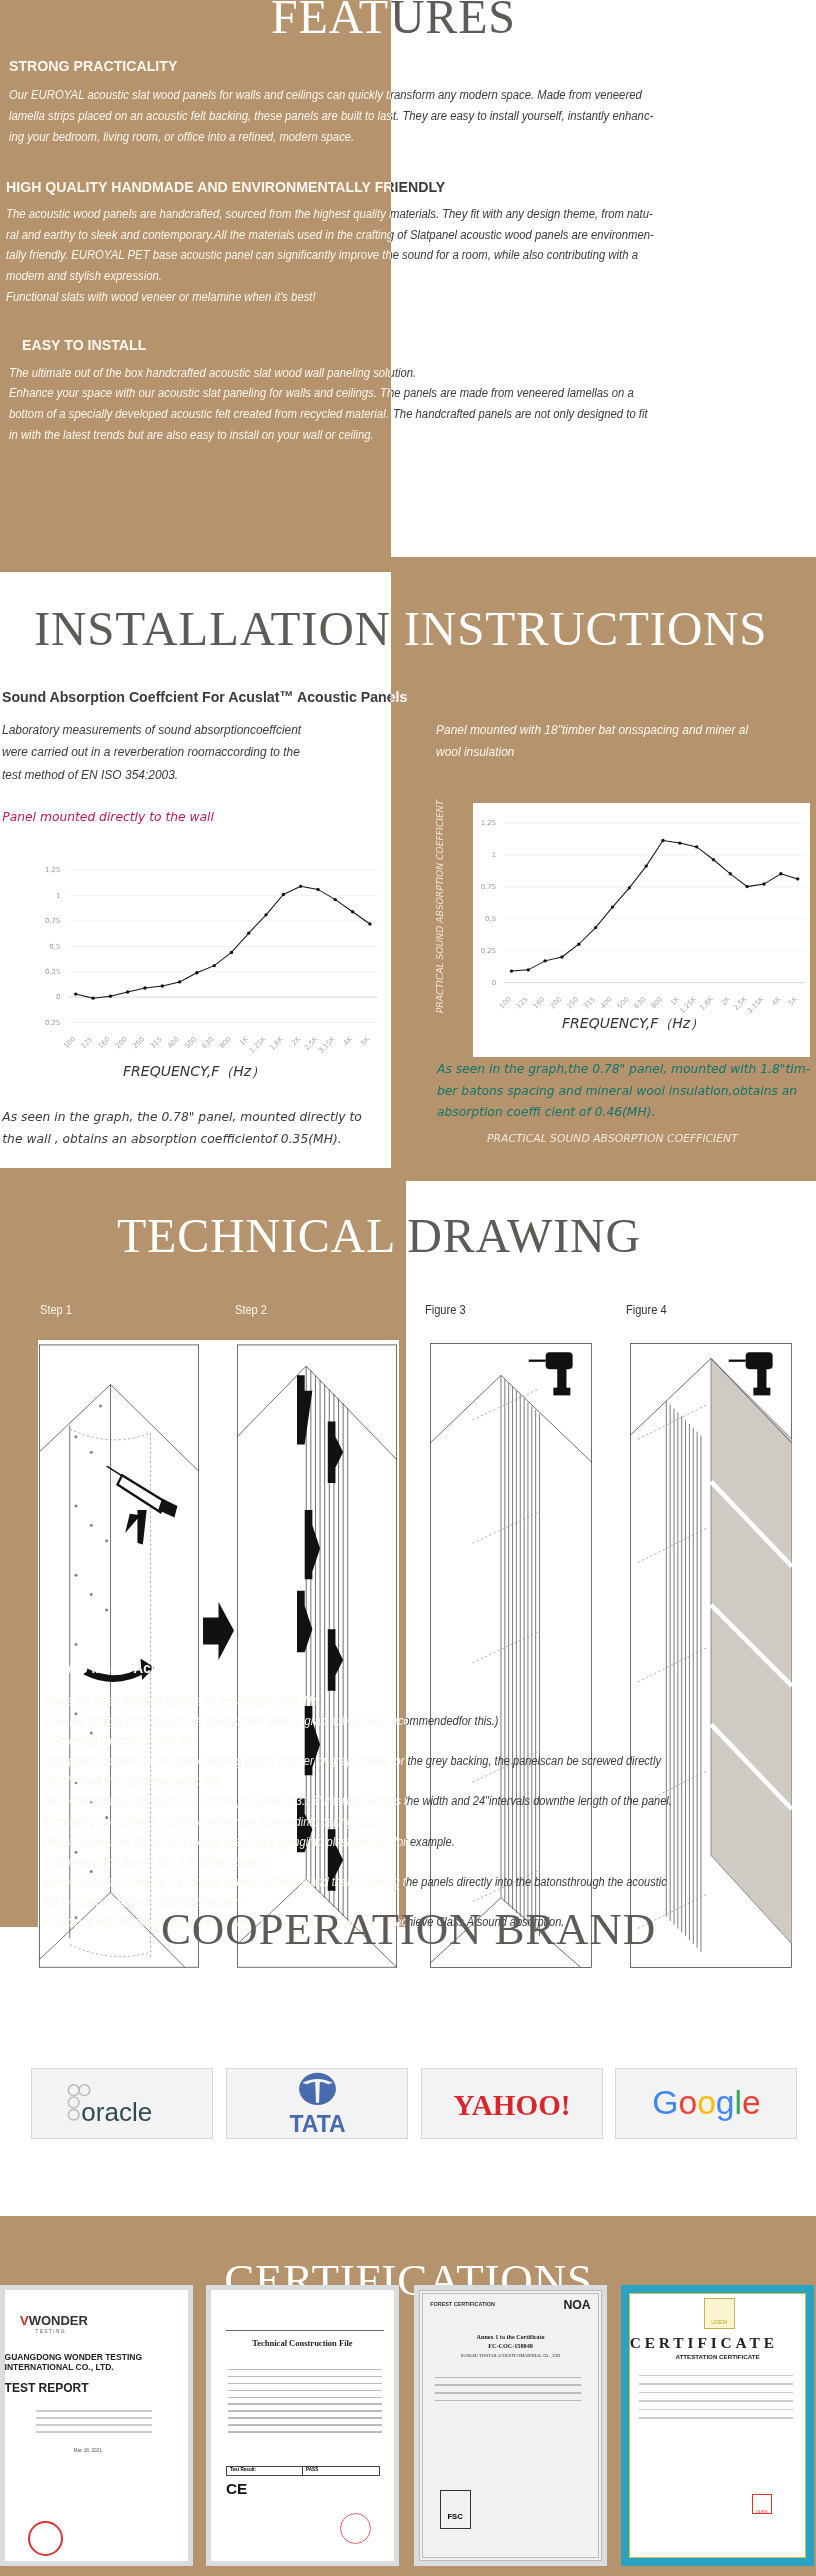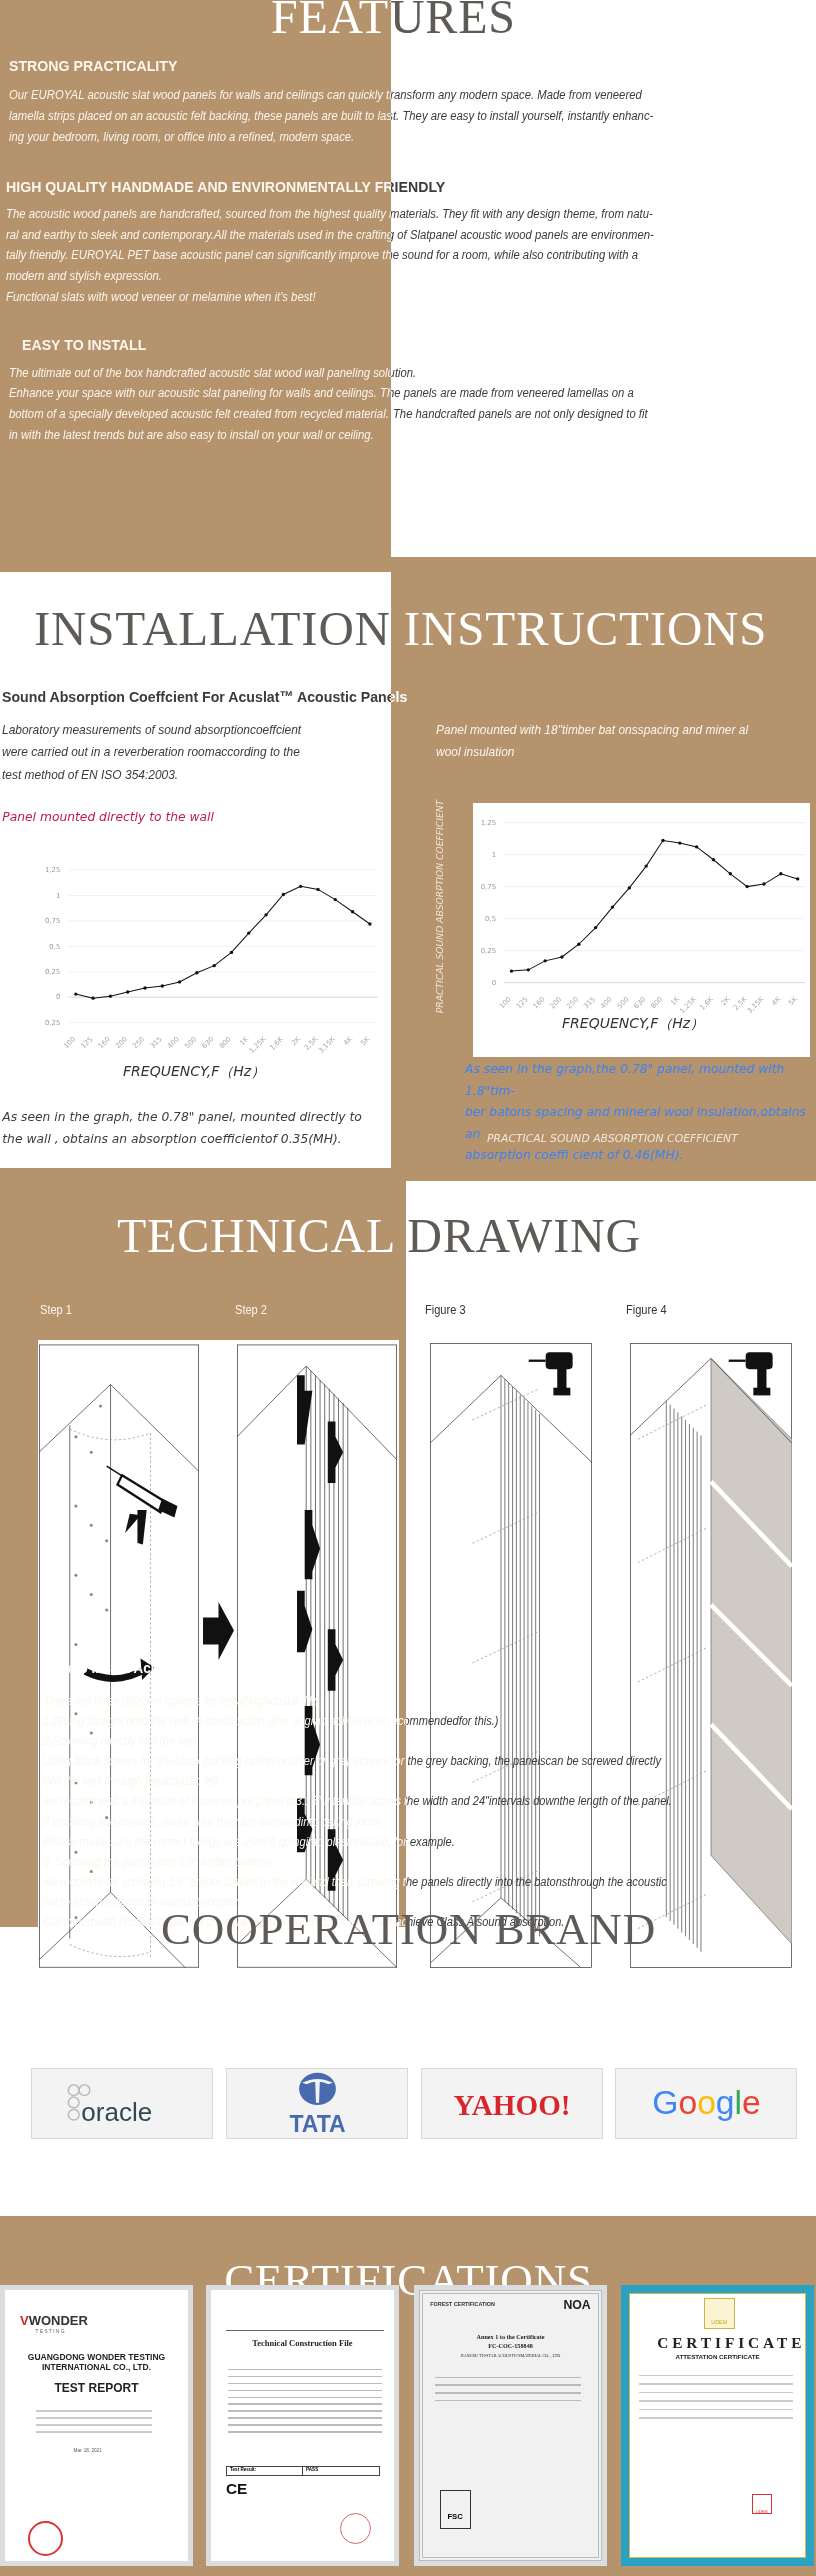--- a/index.html
+++ b/index.html
@@ -245,21 +245,21 @@
     <text x="356.3529411764706" y="255" font-size="9" fill="#aaa" text-anchor="end" transform="rotate(-45 356.3529411764706 255)">2,5K</text>
     <circle cx="378.2352941176471" cy="104.872" r="2.2" fill="#111"></circle>
     <text x="378.2352941176471" y="255" font-size="9" fill="#aaa" text-anchor="end" transform="rotate(-45 378.2352941176471 255)">3,15K</text>
     <circle cx="400.11764705882354" cy="91.56" r="2.2" fill="#111"></circle>
     <text x="400.11764705882354" y="255" font-size="9" fill="#aaa" text-anchor="end" transform="rotate(-45 400.11764705882354 255)">4K</text>
     <circle cx="422" cy="98.216" r="2.2" fill="#111"></circle>
     <text x="422" y="255" font-size="9" fill="#aaa" text-anchor="end" transform="rotate(-45 422 255)">5K</text>
   </svg>
 <div class="abs" style="left:562px;top:1015px;font-size:14px;font-style:italic;color:#333;font-family:'DejaVu Sans',sans-serif;">FREQUENCY,F（Hz）</div>
 
-<div class="abs" style="left:437px;top:1059px;color:#3b82f6;font-style:italic;font-size:12.3px;line-height:21.6px;font-family:'DejaVu Sans',sans-serif;margin-left:28px;">
+<div class="abs" style="left:437px;top:1059px;color:#0f766e;font-style:italic;font-size:12.3px;line-height:21.6px;font-family:'DejaVu Sans',sans-serif;">
   <div>As seen in the graph,the 0.78" panel, mounted with 1.8"tim-</div>
   <div>ber batons spacing and mineral wool insulation,obtains an</div>
   <div>absorption coeffi cient of 0.46(MH).</div>
 </div>
 <div class="abs" style="left:487px;top:1132px;color:#f2e8da;font-style:italic;font-size:10.8px;font-family:'DejaVu Sans',sans-serif;">PRACTICAL SOUND ABSORPTION COEFFICIENT</div>
 
 <div class="abs brown" style="left:0;top:1181px;width:406px;height:746px;"></div>
 <div class="abs brown" style="left:0;top:1168px;width:391px;height:15.4px;"></div>
 
 <div class="clipwrap" style="left:0;top:1202px;width:406px;height:69px;">
@@ -515,21 +515,21 @@
     <text x="85" y="46" font-size="44" text-anchor="middle" font-family="Liberation Sans, sans-serif">
       <tspan fill="#4285f4">G</tspan><tspan fill="#ea4335">o</tspan><tspan fill="#fbbc05">o</tspan><tspan fill="#4285f4">g</tspan><tspan fill="#34a853">l</tspan><tspan fill="#ea4335">e</tspan>
     </text>
   </svg>
 </div>
 
 <div class="abs brown" style="left:0;top:2216px;width:817px;height:360px;"></div>
 <div class="abs serif-title" style="left:0;width:817px;text-align:center;top:2254px;font-size:45px;color:#fff;">CERTIFICATIONS</div>
 
 <div class="cert" style="left:0;top:2285px;">
-  <div class="cert-inner" style="text-align:center;">
+  <div class="cert-inner" style="text-align:left;">
     <div style="position:absolute;left:15.4px;top:23px;font-weight:bold;font-size:13px;color:#333;"><span style="color:#c62828;">V</span><span>WONDER</span></div>
     <div style="position:absolute;left:31px;top:39px;font-size:4.6px;letter-spacing:1.5px;color:#555;">TESTING</div>
     <div style="position:absolute;left:0;width:100%;top:62px;font-weight:bold;font-size:8.5px;color:#222;">GUANGDONG WONDER TESTING</div>
     <div style="position:absolute;left:0;width:100%;top:72px;font-weight:bold;font-size:8.5px;color:#222;">INTERNATIONAL CO., LTD.</div>
     <div style="position:absolute;left:0;width:100%;top:91px;font-weight:bold;font-size:12px;color:#222;">TEST REPORT</div>
     <div style="position:absolute;left:31px;top:116px;width:116px;height:46px;">
       <div style="height:2.3px;background:#ccc;margin:4.6px 0;"></div>
         <div style="height:2.3px;background:#ccc;margin:4.6px 0;"></div>
       <div style="height:2.3px;background:#ccc;margin:4.6px 0;"></div>
         <div style="height:2.3px;background:#ccc;margin:4.6px 0;"></div>
@@ -577,21 +577,21 @@
       <div style="height:1.5px;background:#bbb;margin:6.2px 0;"></div>
         <div style="height:1.5px;background:#bbb;margin:6.2px 0;"></div>
     </div>
     <div style="position:absolute;left:17px;top:196px;width:31px;height:39px;border:0.8px solid #333;text-align:center;font-size:7.7px;font-weight:bold;padding-top:21.6px;">FSC</div>
   </div>
 </div>
 
 <div class="cert" style="left:621px;top:2285px;background:#2aa3c2;padding:7.7px;">
   <div class="cert-inner" style="border:1.5px solid #d4b84a;">
     <div style="position:absolute;left:74px;top:4.6px;width:31px;height:31px;border:0.8px solid #c9b34c;background:#faf4d0;font-size:5.4px;color:#c9a826;text-align:center;padding-top:20px;">UDEM</div>
-    <div style="position:absolute;left:0;width:100%;text-align:right;top:40px;font-family:'Liberation Serif',serif;font-weight:bold;font-size:15.4px;letter-spacing:3.9px;color:#222;padding-left:12px;">CERTIFICATE</div>
+    <div style="position:absolute;left:0;width:100%;text-align:left;top:40px;font-family:'Liberation Serif',serif;font-weight:bold;font-size:15.4px;letter-spacing:3.9px;color:#222;">CERTIFICATE</div>
     <div style="position:absolute;left:0;width:100%;text-align:center;top:59px;font-weight:bold;font-size:6.2px;color:#222;">ATTESTATION CERTIFICATE</div>
     <div style="position:absolute;left:9.2px;top:74px;width:154px;">
       <div style="height:1.5px;background:#ccc;margin:7px 0;"></div>
         <div style="height:1.5px;background:#ccc;margin:7px 0;"></div>
       <div style="height:1.5px;background:#ccc;margin:7px 0;"></div>
         <div style="height:1.5px;background:#ccc;margin:7px 0;"></div>
       <div style="height:1.5px;background:#ccc;margin:7px 0;"></div>
         <div style="height:1.5px;background:#ccc;margin:7px 0;"></div>
     </div>
     <div style="position:absolute;left:122px;top:200px;width:20px;height:20px;border:0.8px solid #d33;font-size:3.9px;color:#d33;text-align:center;padding-top:14px;">UDEM</div>

